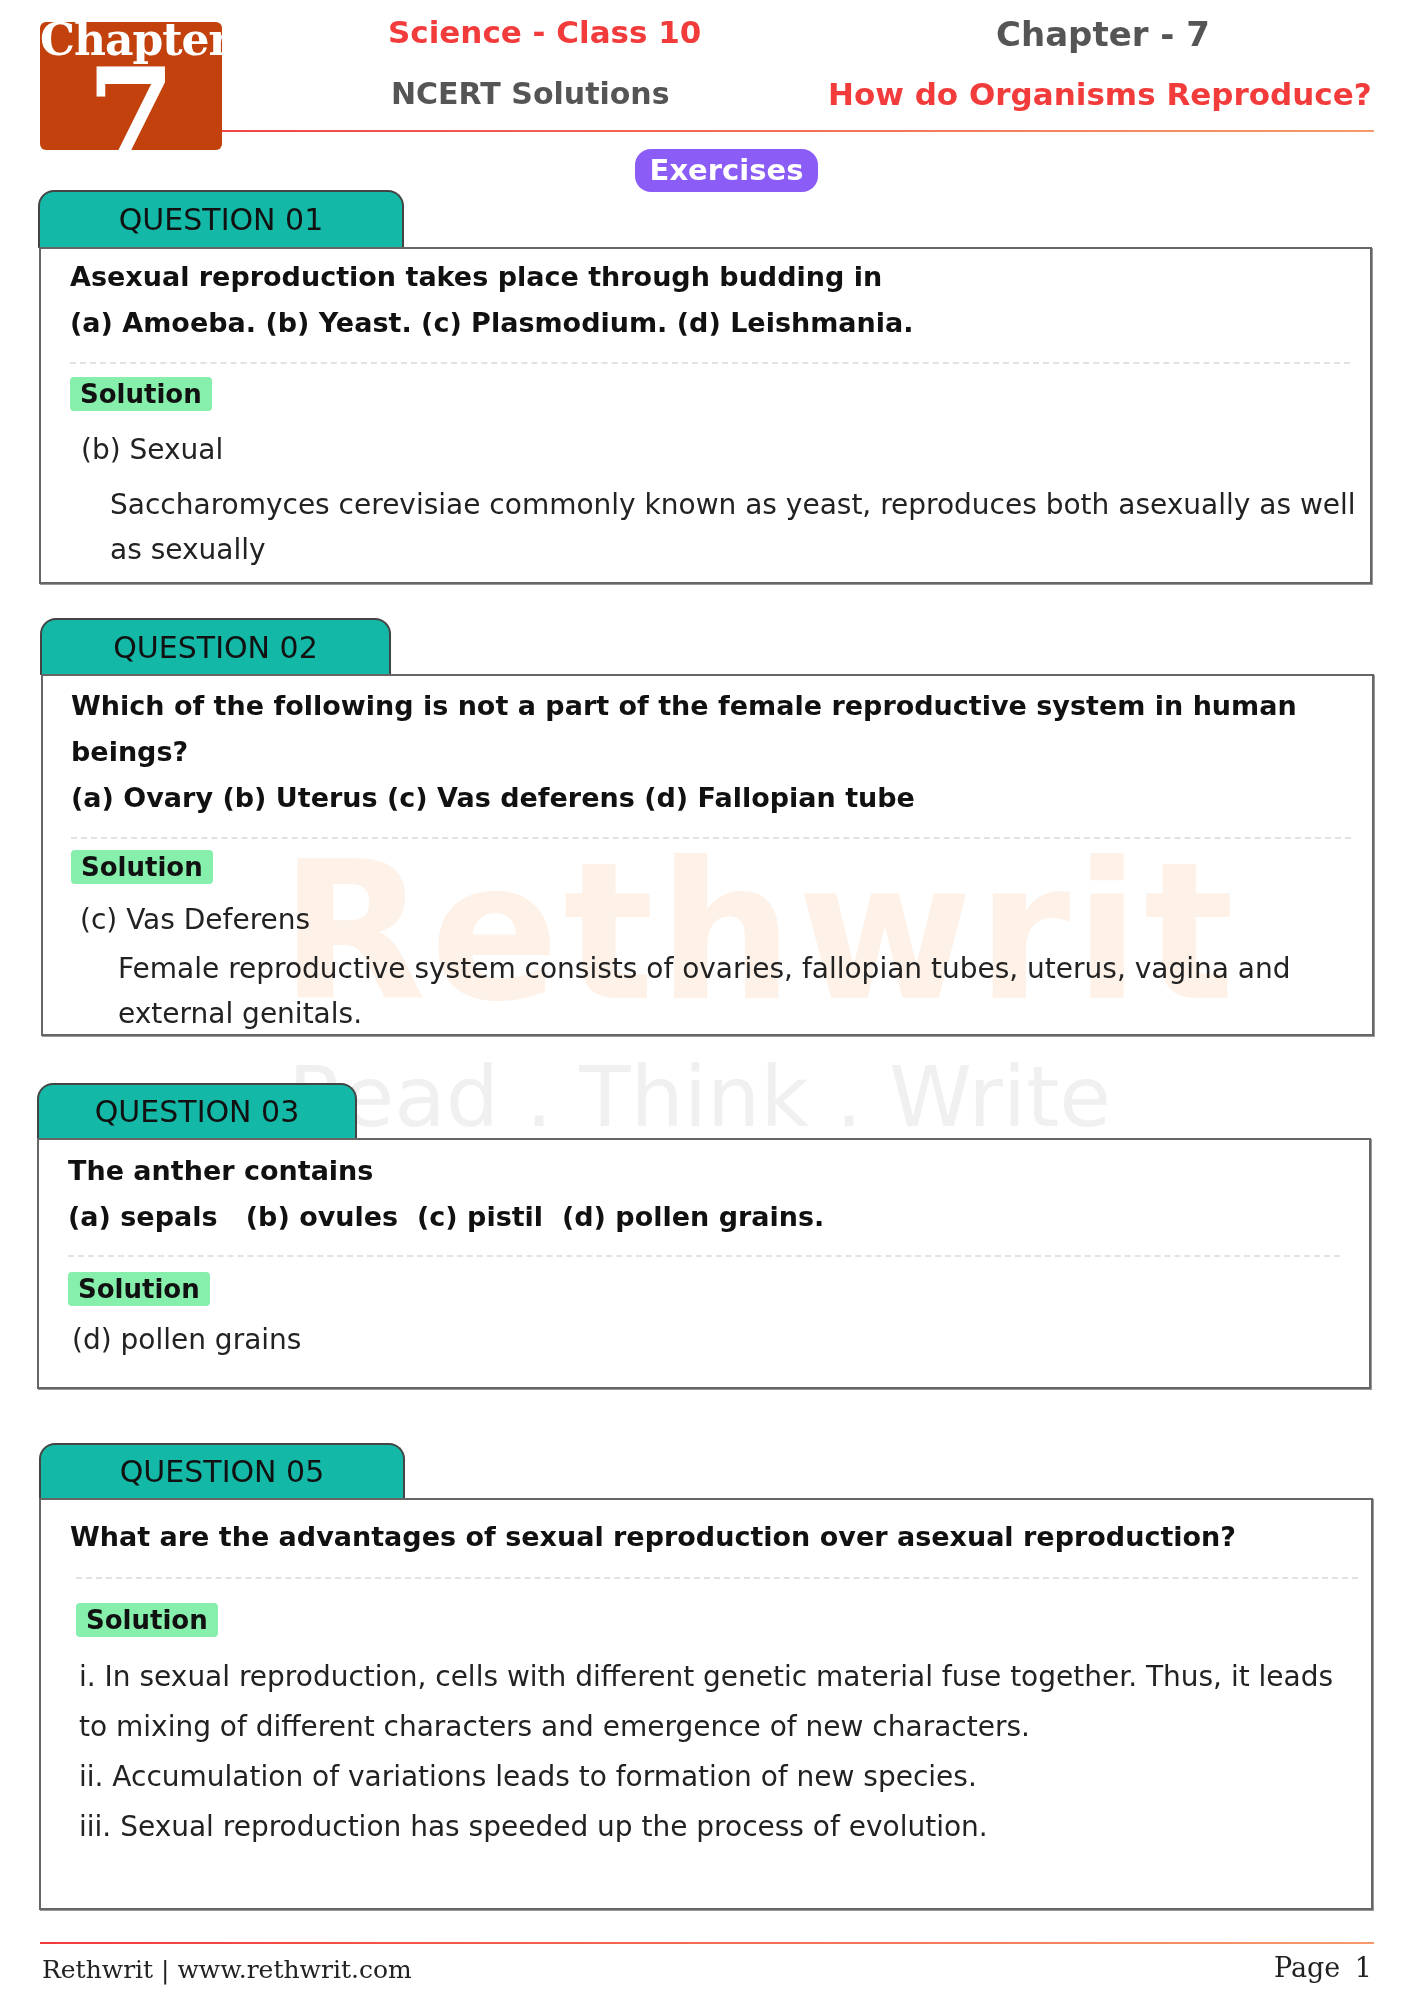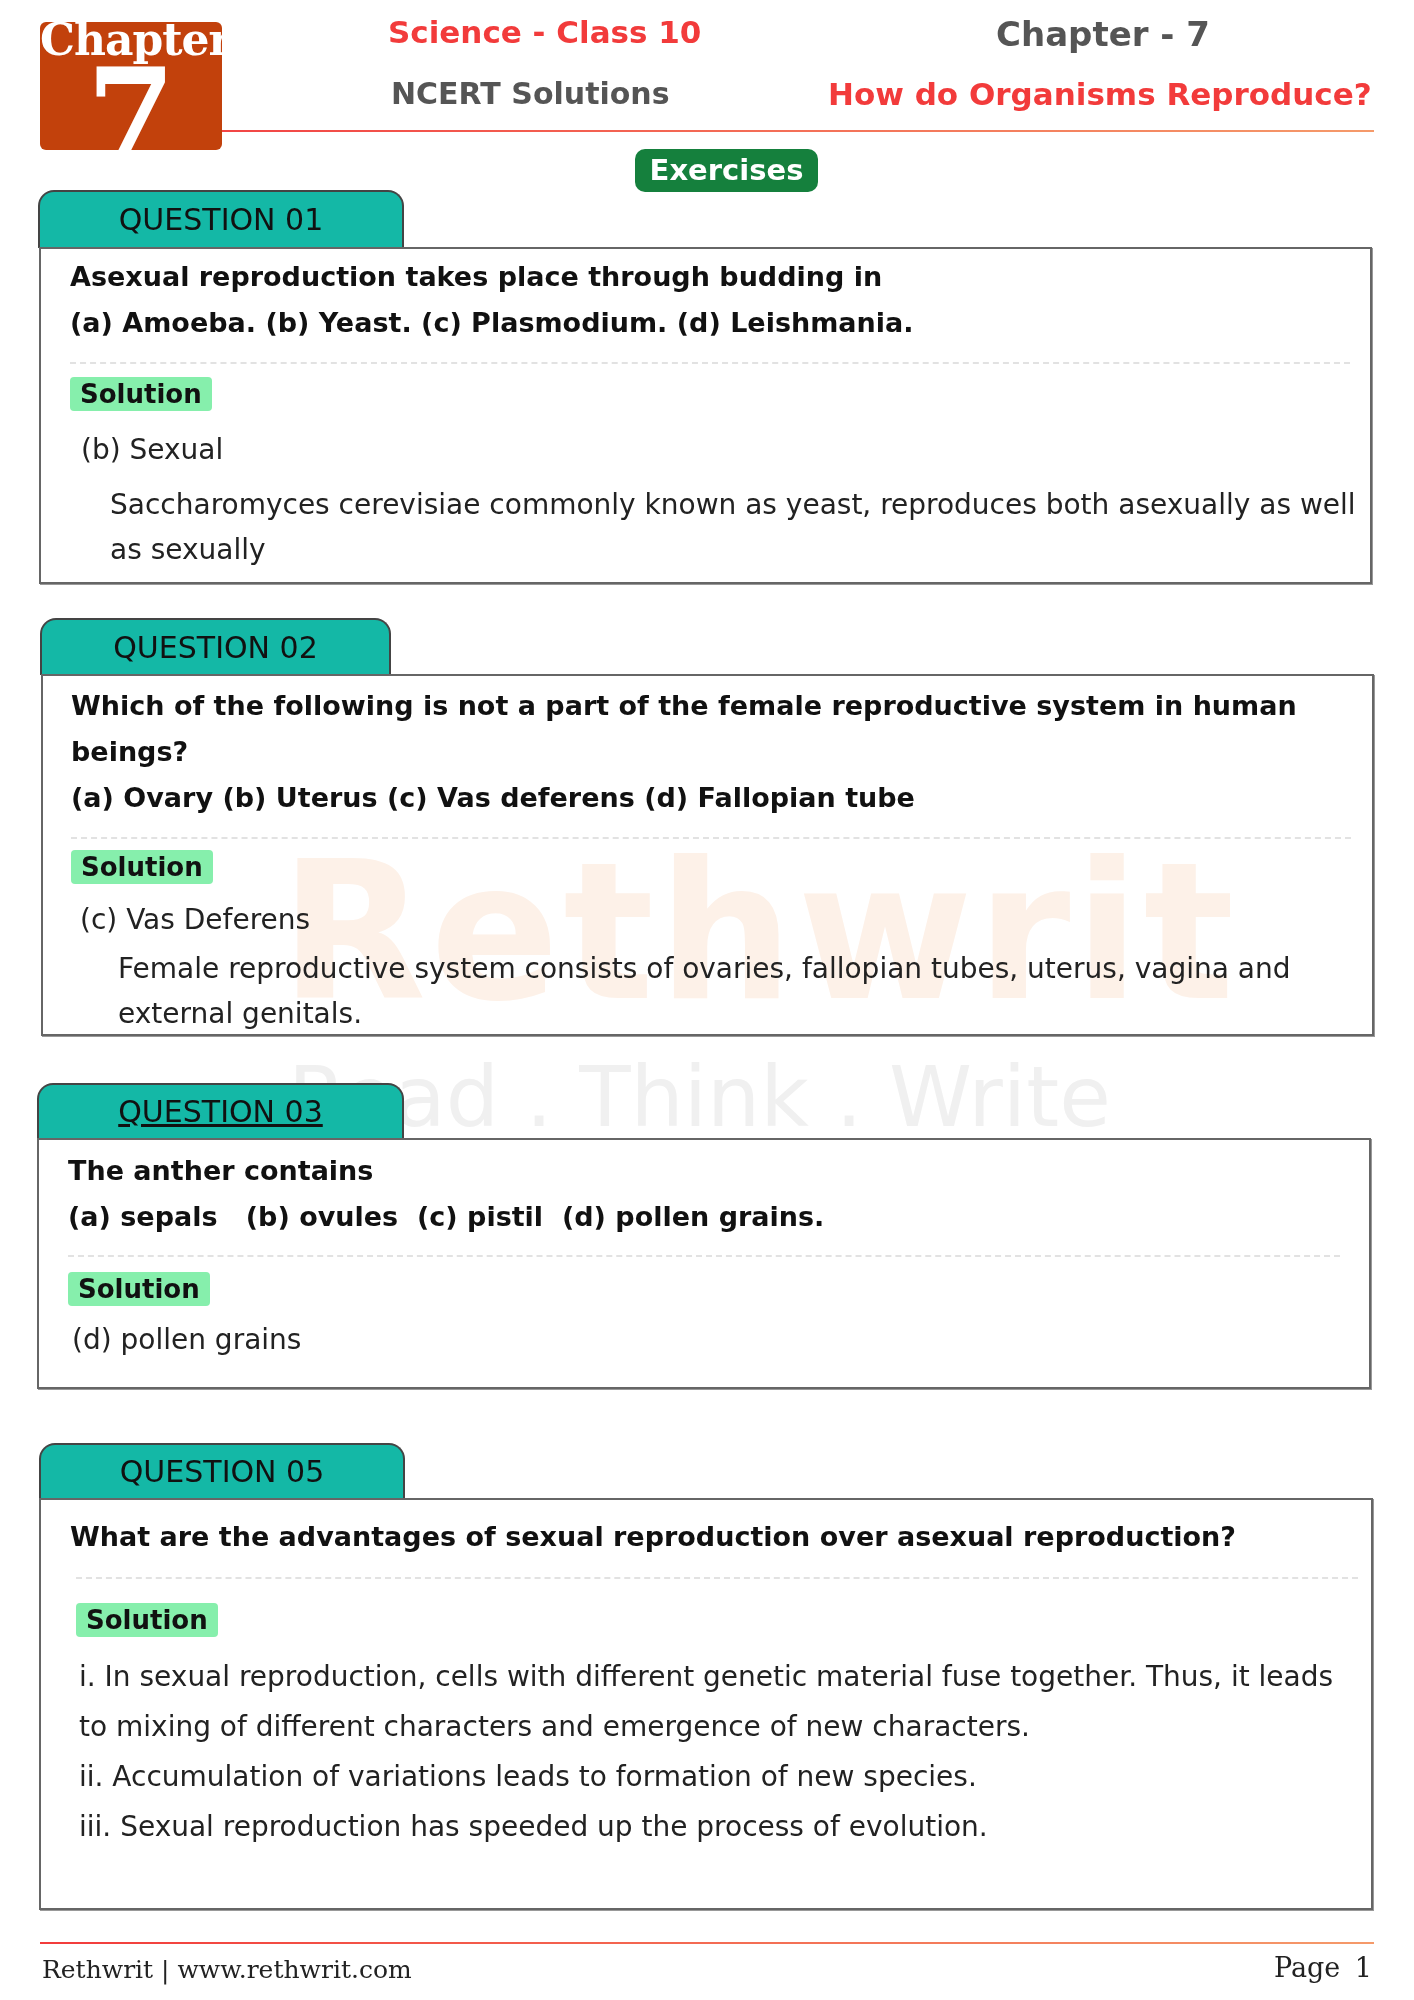--- a/index.html
+++ b/index.html
@@ -32,21 +32,21 @@
   .hdr-subject { left: 388px; top: 14px; color: #f23b3b; font-size: 31px; }
   .hdr-ncert { left: 391px; top: 76px; color: #555; font-size: 30px; }
   .hdr-chapno { left: 996px; top: 14px; color: #555; font-size: 34px; }
   .hdr-title { left: 828px; top: 76px; color: #f23b3b; font-size: 31px; }
   .hdr-line {
     left: 222px; top: 130px; width: 1152px; height: 2px;
     background: linear-gradient(90deg, #f24545, #f59a6a);
   }
   .exercises {
     left: 635px; top: 149px; width: 183px; height: 43px;
-    background: #15803d; color: #fff; border-radius: 10px;
+    background: #8b5cf6; color: #fff; border-radius: 16px;
     font-weight: bold; font-size: 29px; line-height: 43px; text-align: center;
   }
 
   
   .wm-main {
     left: 280px; top: 838px; font-size: 190px; font-weight: bold;
     color: #fdf1e8; letter-spacing: 4px; white-space: nowrap; line-height: 1;
   }
   .wm-sub {
     left: 288px; top: 1055px; font-size: 84px; color: #f0f0f0;
@@ -118,21 +118,21 @@
 
 <div class="abs q-tab" style="left:40px; top:618px; width:351px; height:57px; line-height:55px;">QUESTION 02</div>
 <div class="abs q-box" style="left:41px; top:674px; width:1333px; height:362px;"></div>
 <div class="abs q-text" style="left:71px; top:683px; width:1280px;">Which of the following is not a part of the female reproductive system in human beings?
 (a) Ovary (b) Uterus (c) Vas deferens (d) Fallopian tube</div>
 <div class="abs divider" style="left:71px; top:837px; width:1280px;"></div>
 <div class="abs sol-badge" style="left:71px; top:850px;">Solution</div>
 <div class="abs ans" style="left:80px; top:898px;">(c) Vas Deferens</div>
 <div class="abs expl" style="left:118px; top:946px; width:1250px;">Female reproductive system consists of ovaries, fallopian tubes, uterus, vagina and external genitals.</div>
 
-<div class="abs q-tab" style="left:37px; top:1083px; width:367px; height:56px; line-height:54px;text-decoration:underline;">QUESTION 03</div>
+<div class="abs q-tab" style="left:37px; top:1083px; width:320px; height:56px; line-height:54px;">QUESTION 03</div>
 <div class="abs q-box" style="left:37px; top:1138px; width:1334px; height:251px;"></div>
 <div class="abs q-text" style="left:68px; top:1148px; width:1280px;">The anther contains
 (a) sepals   (b) ovules  (c) pistil  (d) pollen grains.</div>
 <div class="abs divider" style="left:68px; top:1255px; width:1272px;"></div>
 <div class="abs sol-badge" style="left:68px; top:1272px;">Solution</div>
 <div class="abs ans" style="left:72px; top:1318px;">(d) pollen grains</div>
 
 <div class="abs q-tab" style="left:39px; top:1443px; width:366px; height:56px; line-height:54px;">QUESTION 05</div>
 <div class="abs q-box" style="left:39px; top:1498px; width:1334px; height:412px;"></div>
 <div class="abs q-text" style="left:70px; top:1514px; width:1280px;">What are the advantages of sexual reproduction over asexual reproduction?</div>

